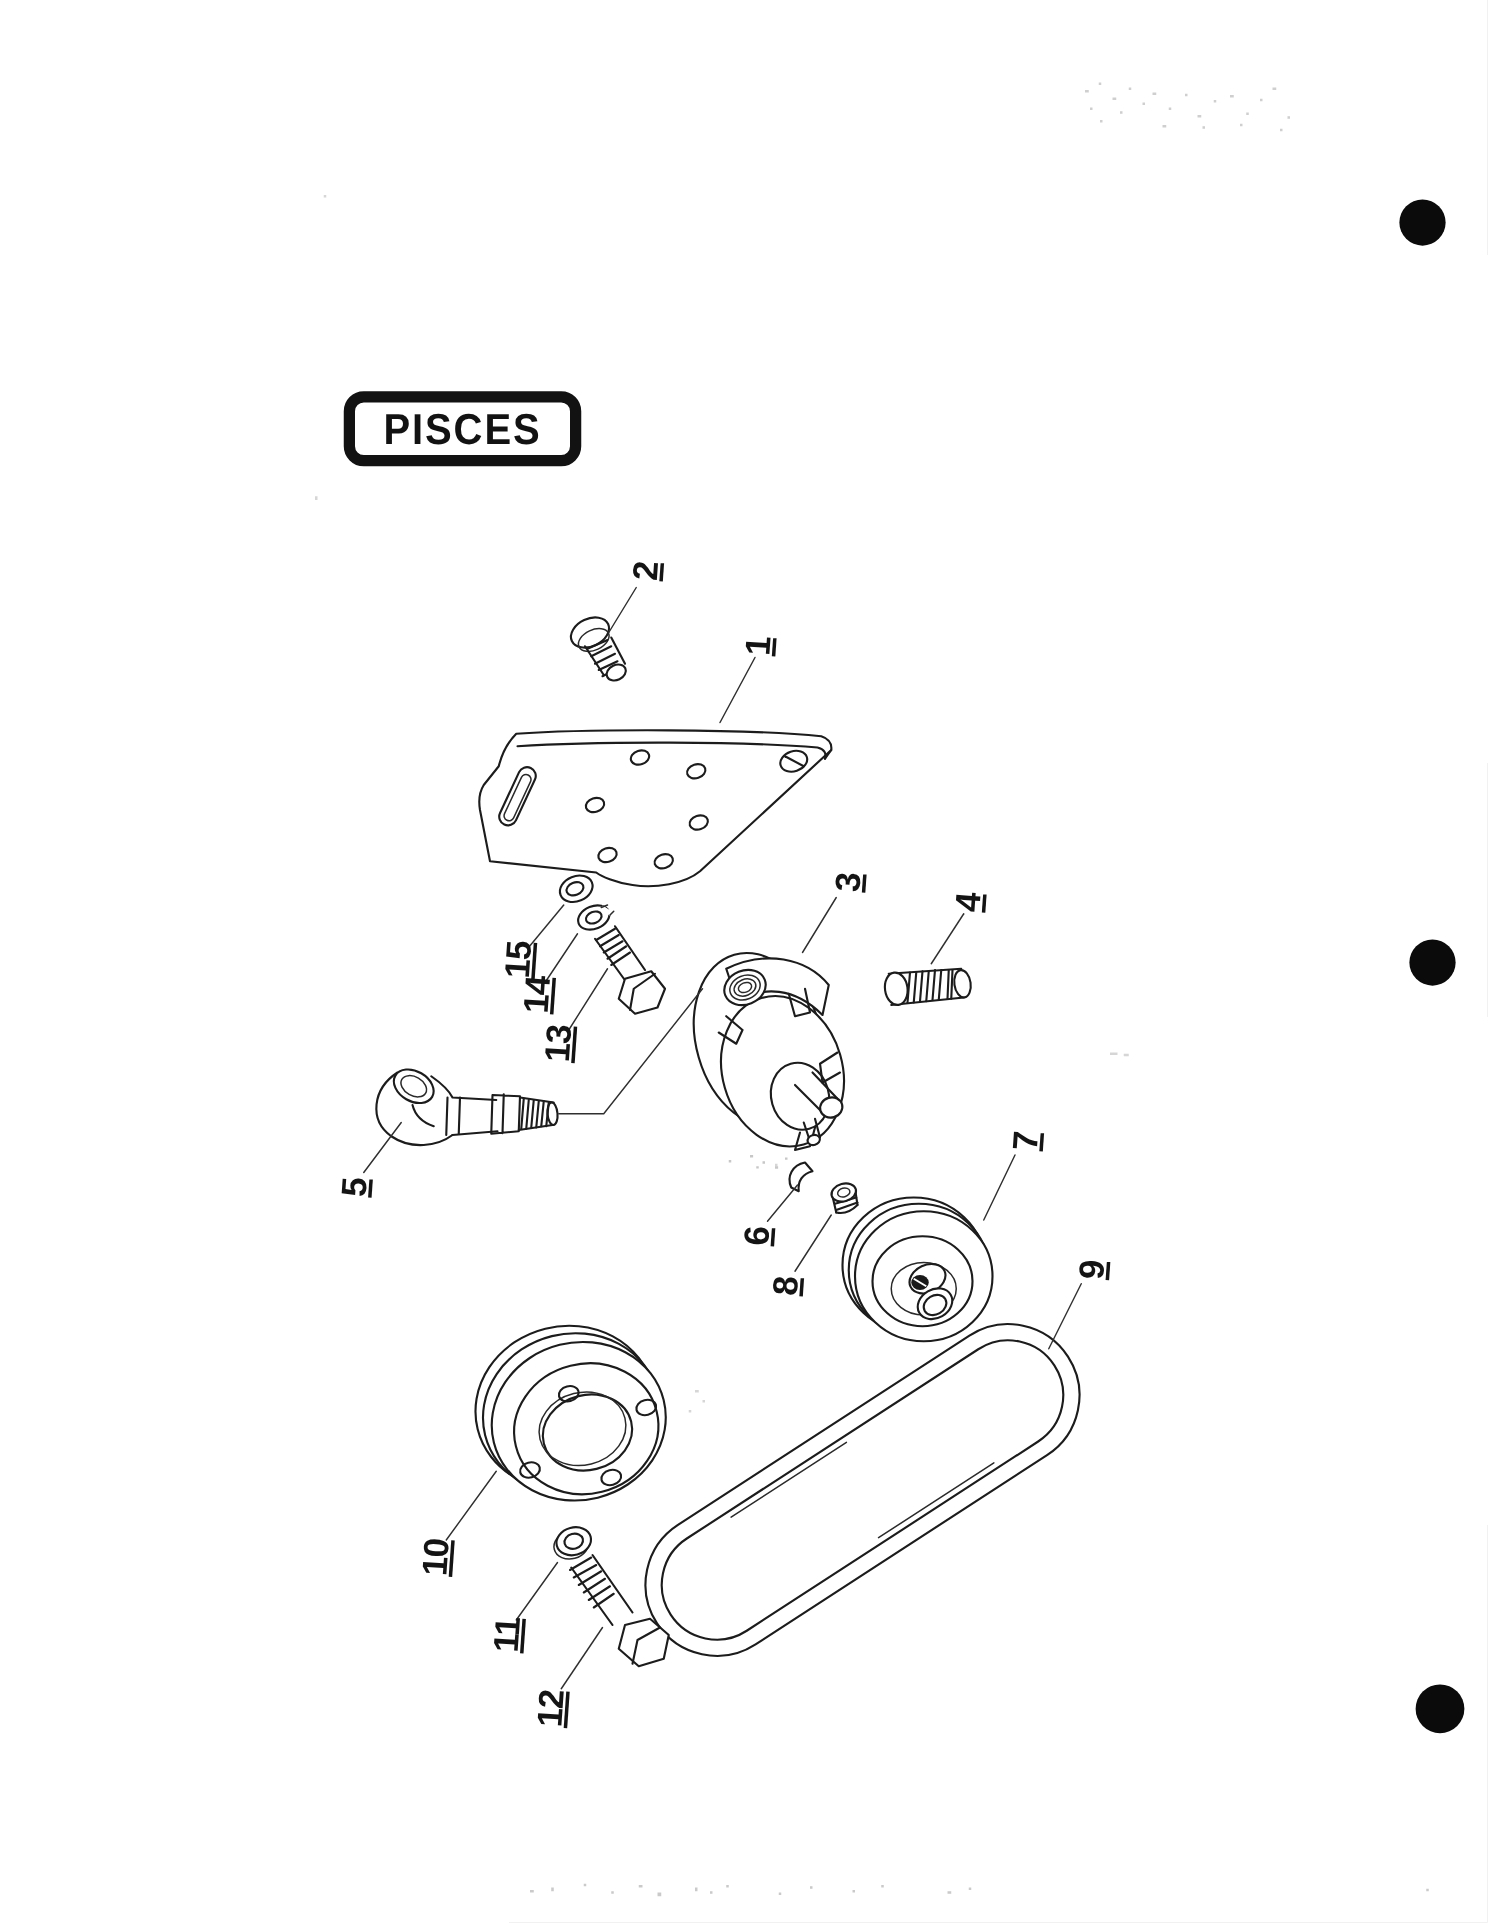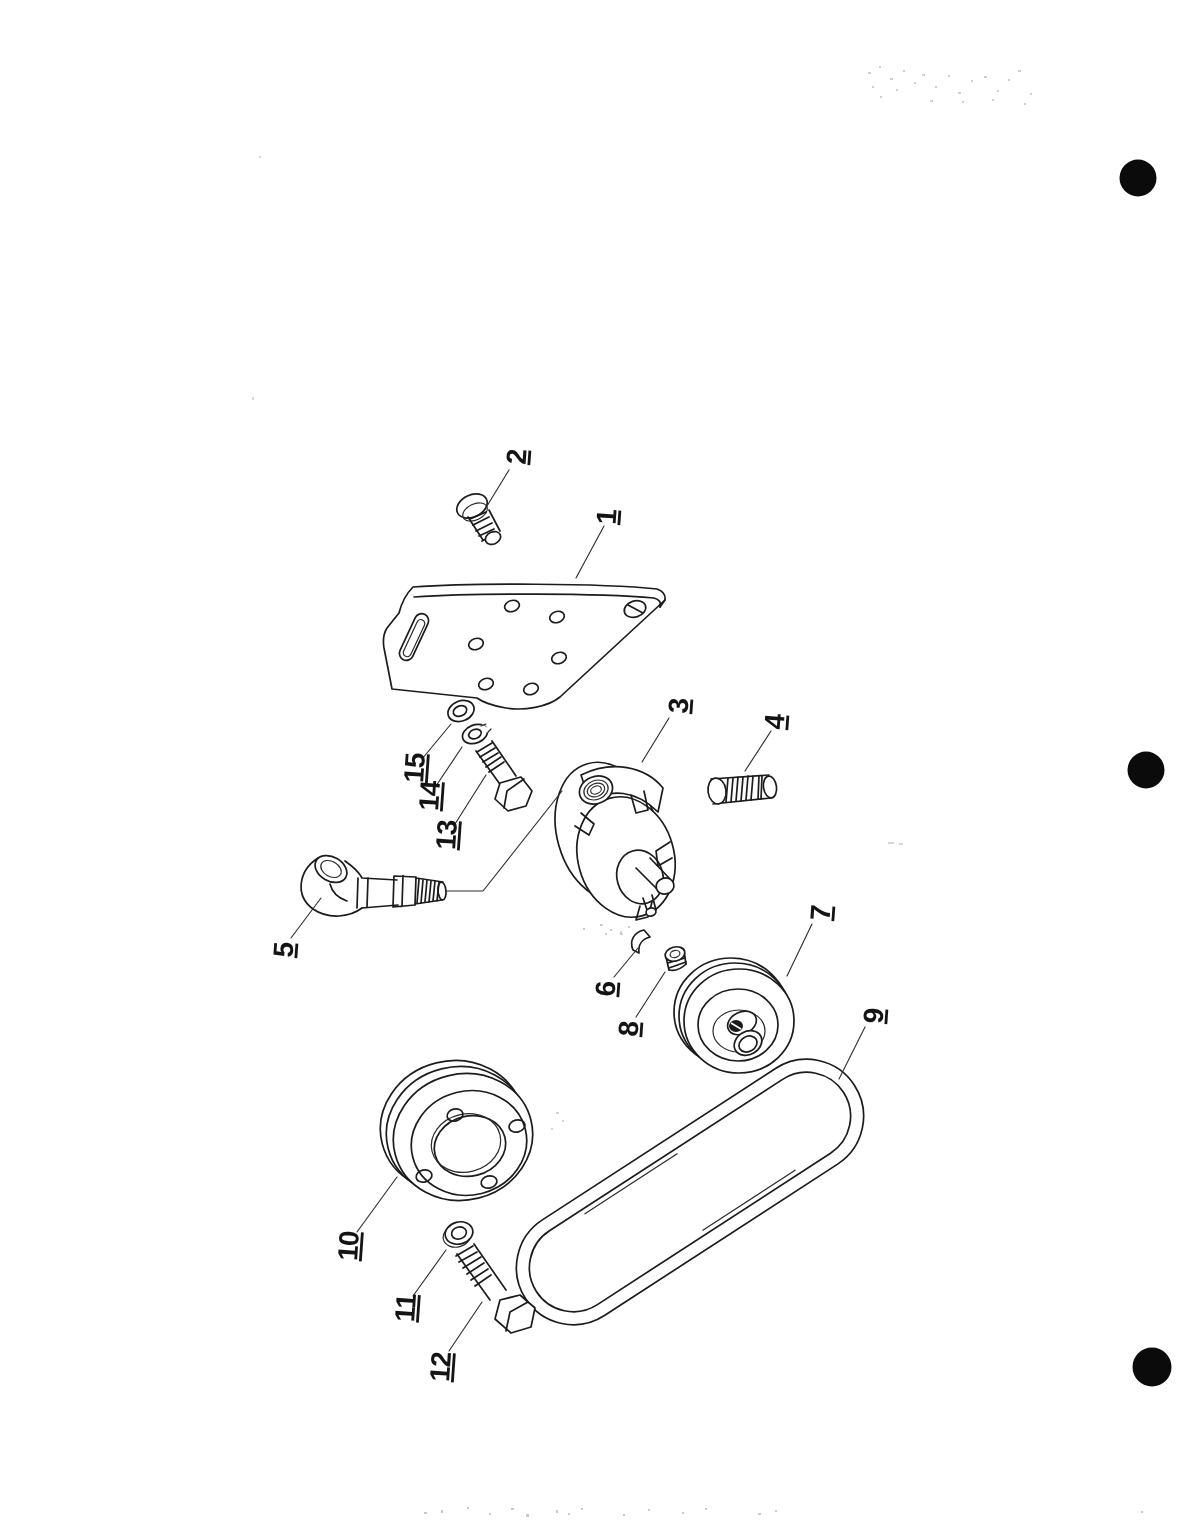--- a/index.html
+++ b/index.html
@@ -27,20 +27,23 @@
     font-weight:bold;font-size:32px;letter-spacing:1.5px;color:#121212;
     transform:scaleY(1.08);line-height:1;
   }
   .noise{opacity:.55;}
 </style>
 </head>
 <body>
 
 <div class="page">
 
+  <div class="logo">
+    <span>PISCES</span>
+  </div>
 
   <svg class="diagram-svg" viewBox="0 0 1190 1538">
 
     <g>
       <path class="fw" d="M413,587 C470,583 600,583 657,589 Q666,592 665,600 L560,697 C548,707 524,711 506,708 C492,706 481,701 477,698 L392,689 L384,648 Q382,636 387,628 L399,613 Q403,597 413,587 Z"></path>
       <path class="ln" d="M414,597 C475,593 598,593 654,598 Q662,600 660,607"></path>
       <path class="ln" d="M665,600 L660,607"></path>
       <g transform="translate(414,637) rotate(25)">
         <rect class="ln" x="-7" y="-25" width="14" height="50" rx="7"></rect>
         <rect class="thin" x="-3.5" y="-19" width="8" height="40" rx="4"></rect>

